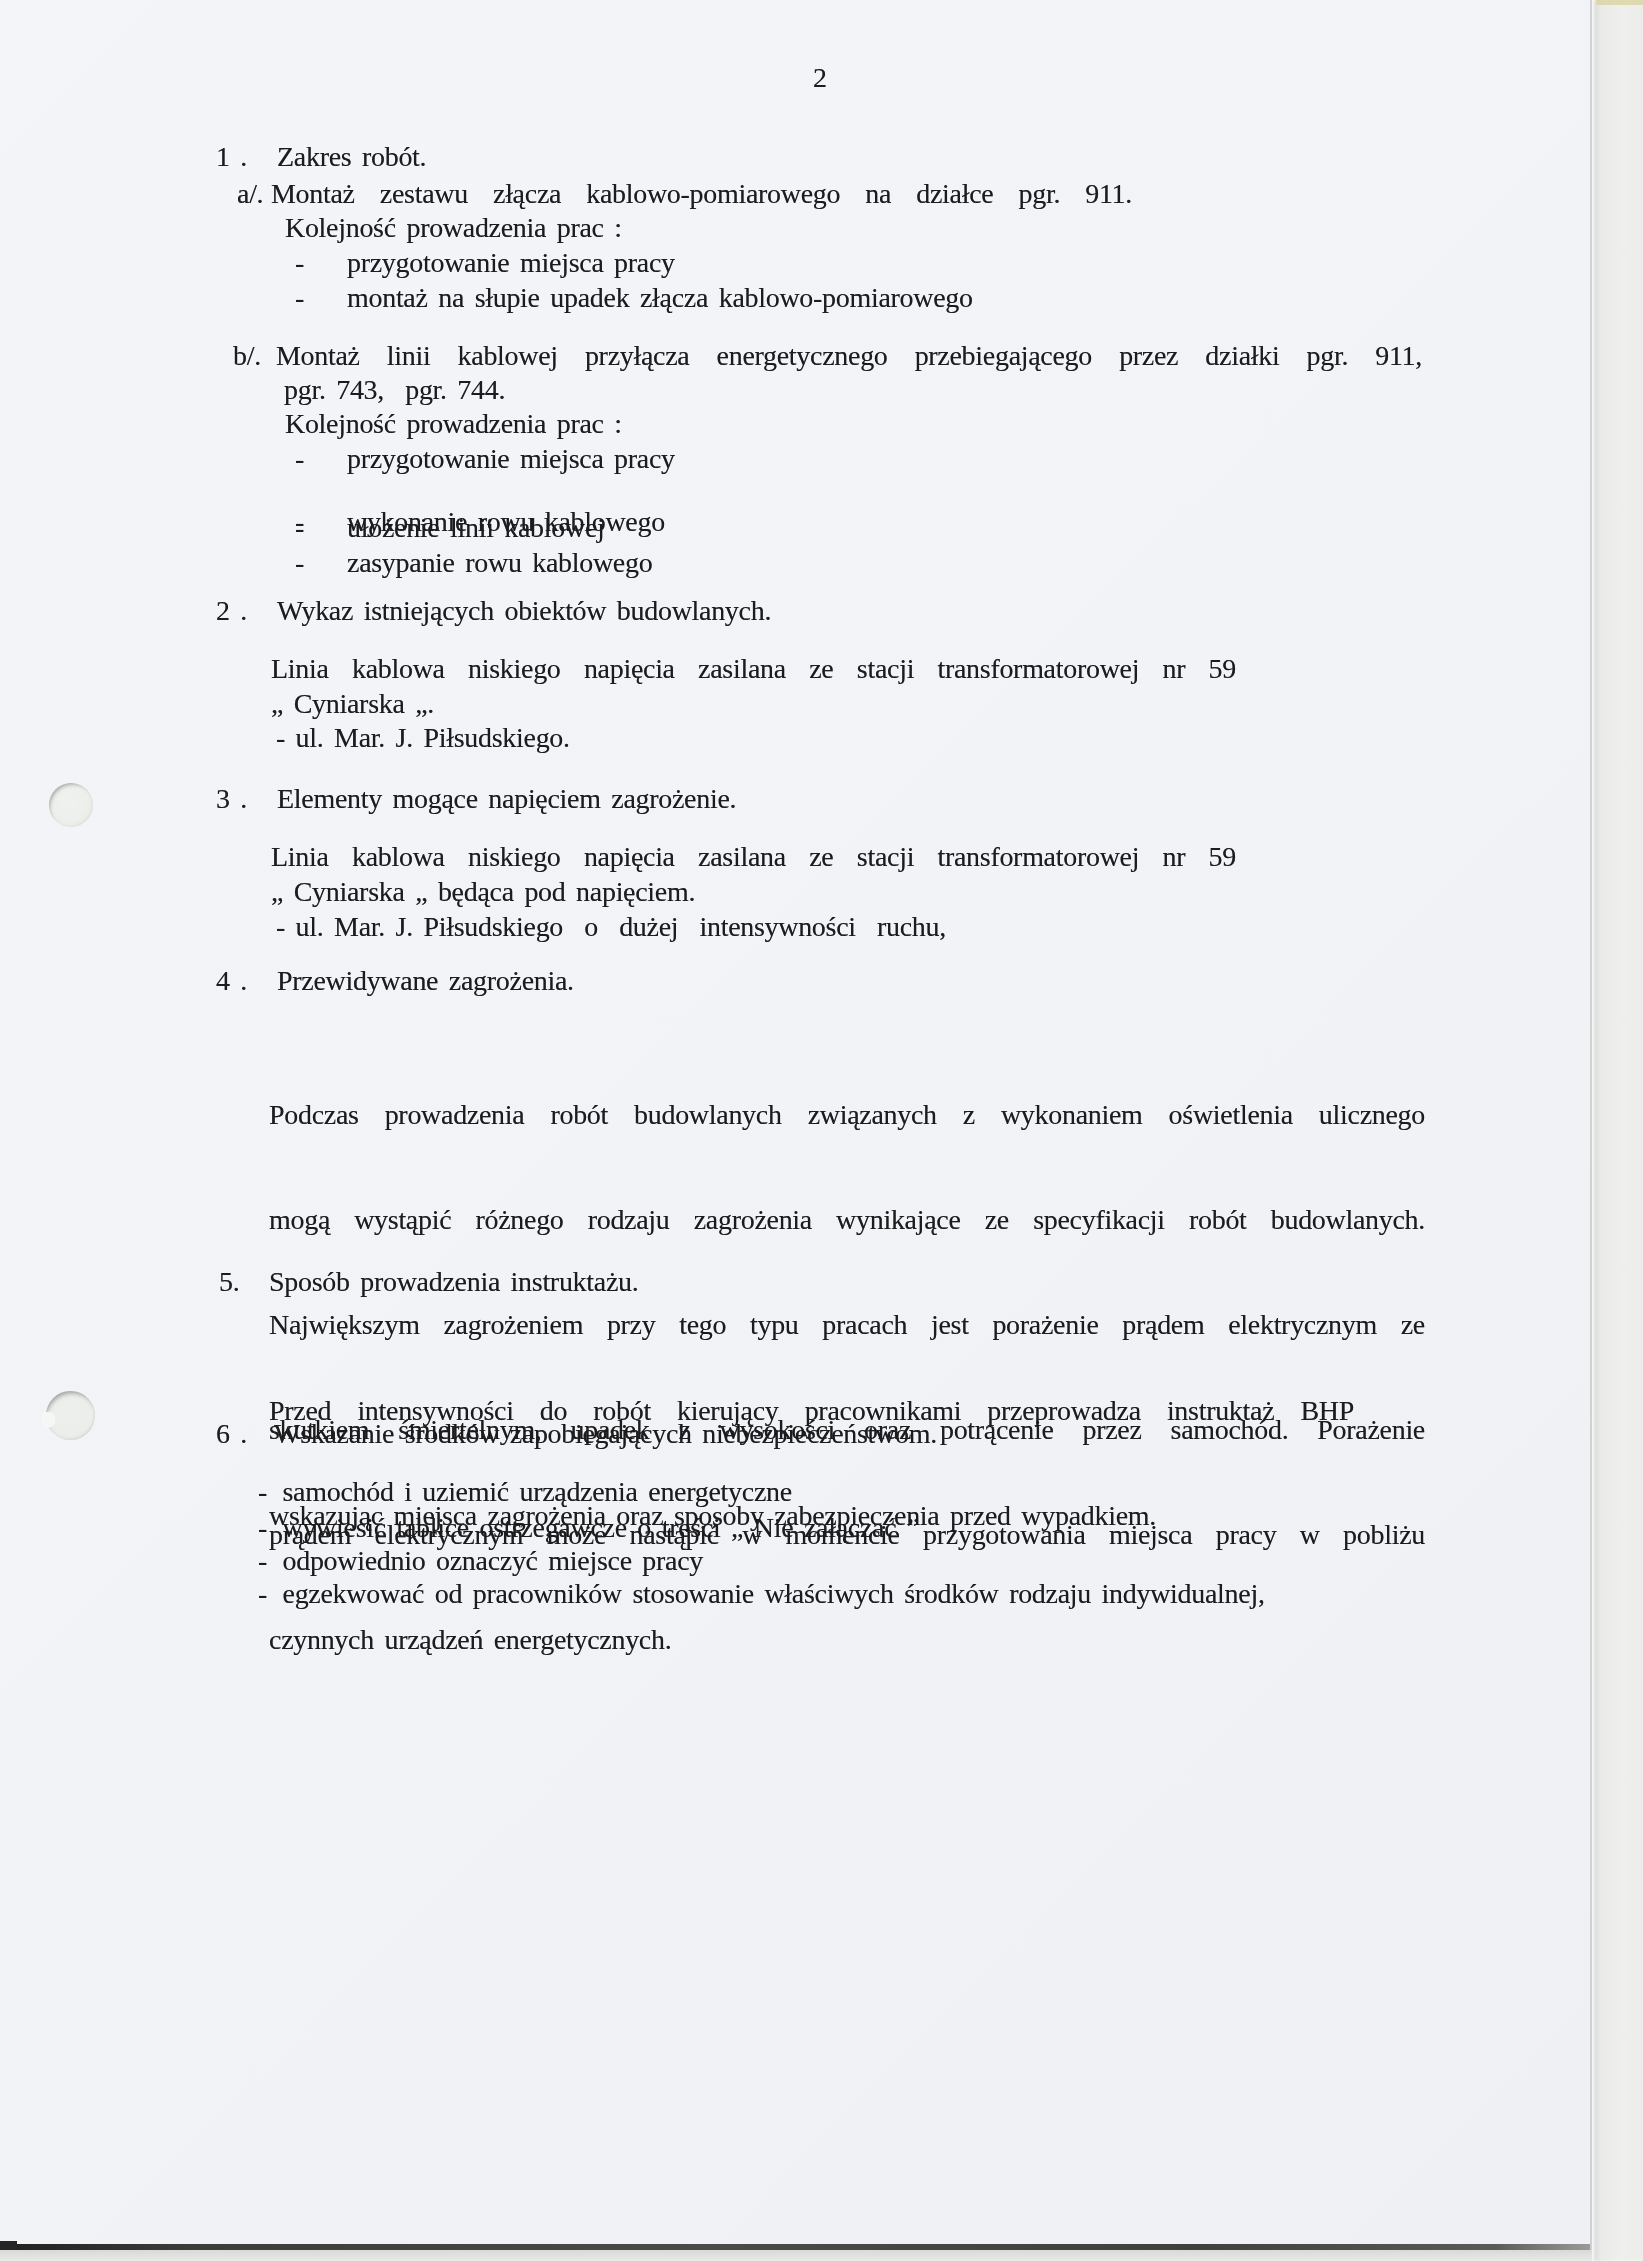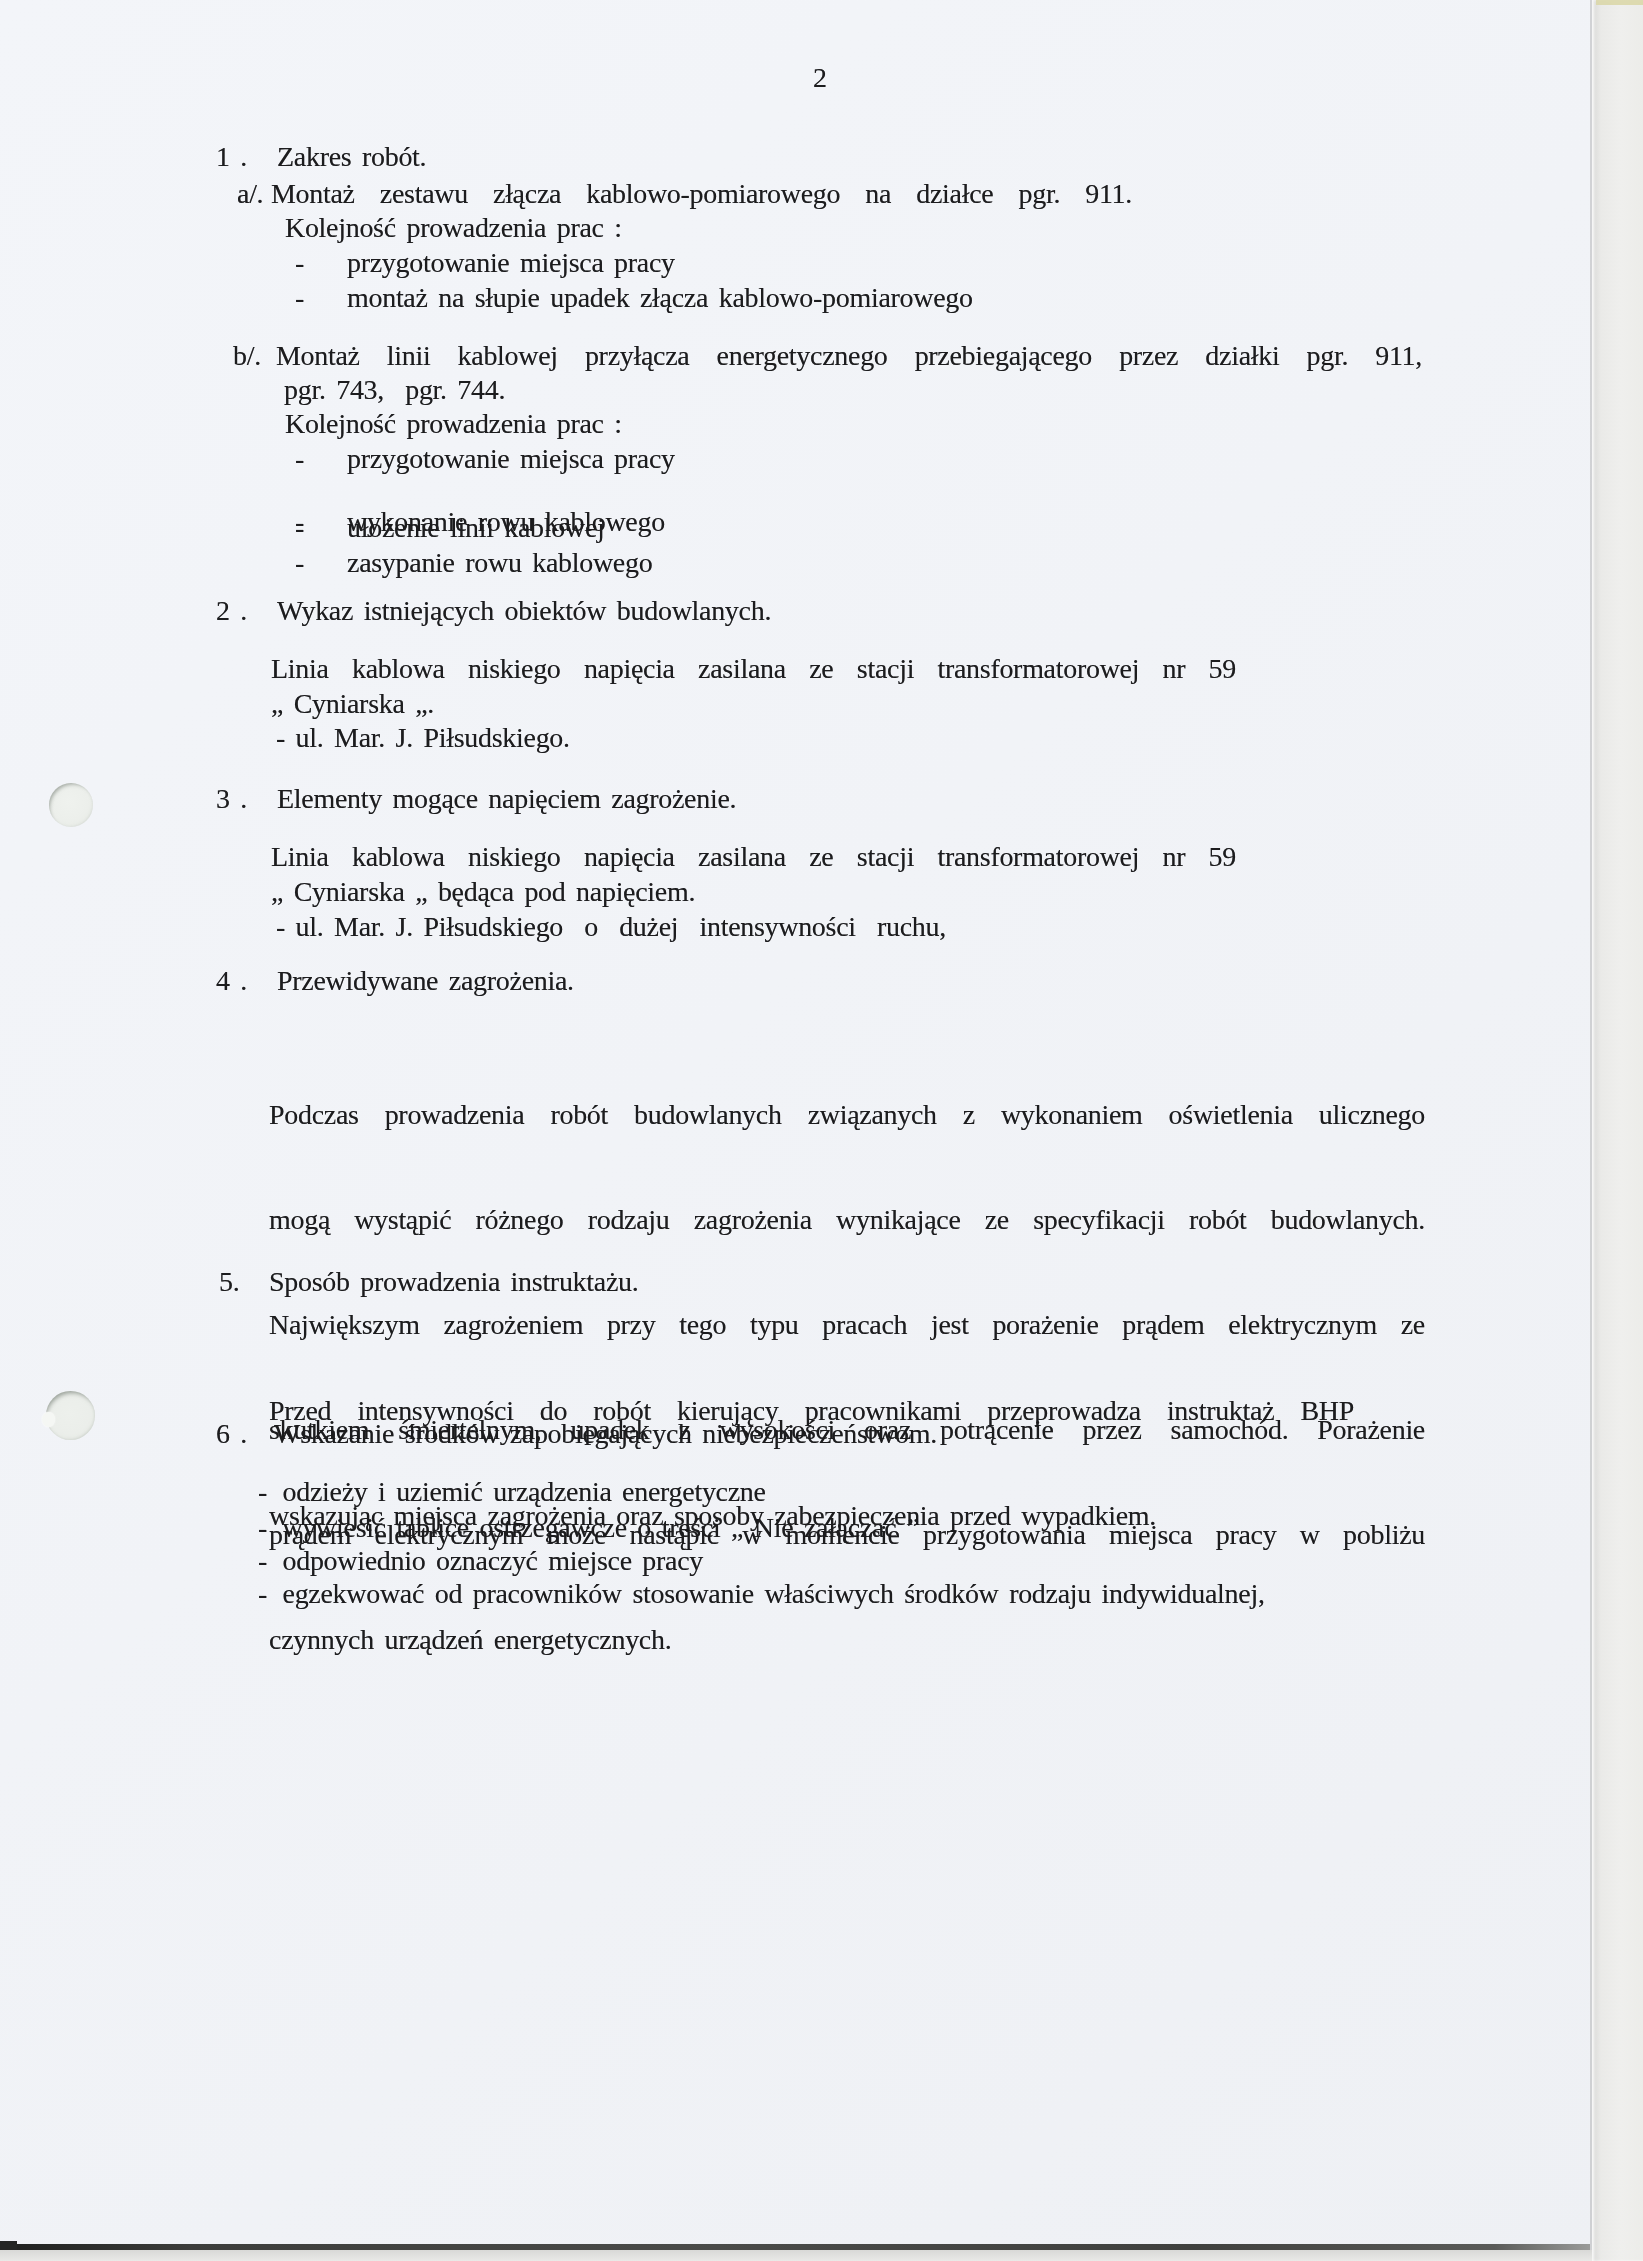--- a/index.html
+++ b/index.html
@@ -101,21 +101,21 @@
     <div>czynnych urządzeń energetycznych.</div>
   </div>
 
   <div class="t" style="left:219px;top:1264px"><span class="n78">5.</span><span>Sposób prowadzenia instruktażu.</span></div>
   <div class="t para" style="left:269px;top:1323px;width:1085px;line-height:35px">
     <div class="j">Przed intensywności do robót kierujący pracownikami przeprowadza instruktaż BHP</div>
     <div>wskazując miejsca zagrożenia oraz sposoby zabezpieczenia przed wypadkiem.</div>
   </div>
 
   <div class="t" style="left:216px;top:1416px"><span class="n90">6 .</span><span>Wskazanie środków zapobiegających niebezpieczeństwom.</span></div>
-  <div class="t" style="left:258px;top:1474px"><span class="d38">-</span><span>odzieży i uziemić urządzenia energetyczne</span></div>
+  <div class="t" style="left:258px;top:1474px"><span class="d38">-</span><span>samochód i uziemić urządzenia energetyczne</span></div>
   <div class="t" style="left:258px;top:1510px"><span class="d38">-</span><span>wywiesić tablice ostrzegawcze o treści „ Nie załączać ”</span></div>
   <div class="t" style="left:258px;top:1543px"><span class="d38">-</span><span>odpowiednio oznaczyć miejsce pracy</span></div>
   <div class="t" style="left:258px;top:1576px"><span class="d38">-</span><span>egzekwować od pracowników stosowanie właściwych środków rodzaju indywidualnej,</span></div>
 
   <div class="hole hole1"></div>
   <div class="hole hole2">
       <div class="hole-notch"></div>
     </div>
 
   <div class="edge-seam"></div>

